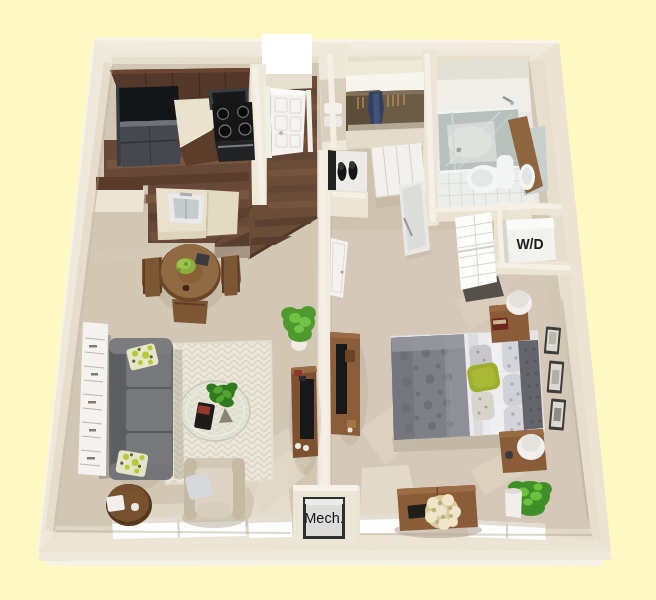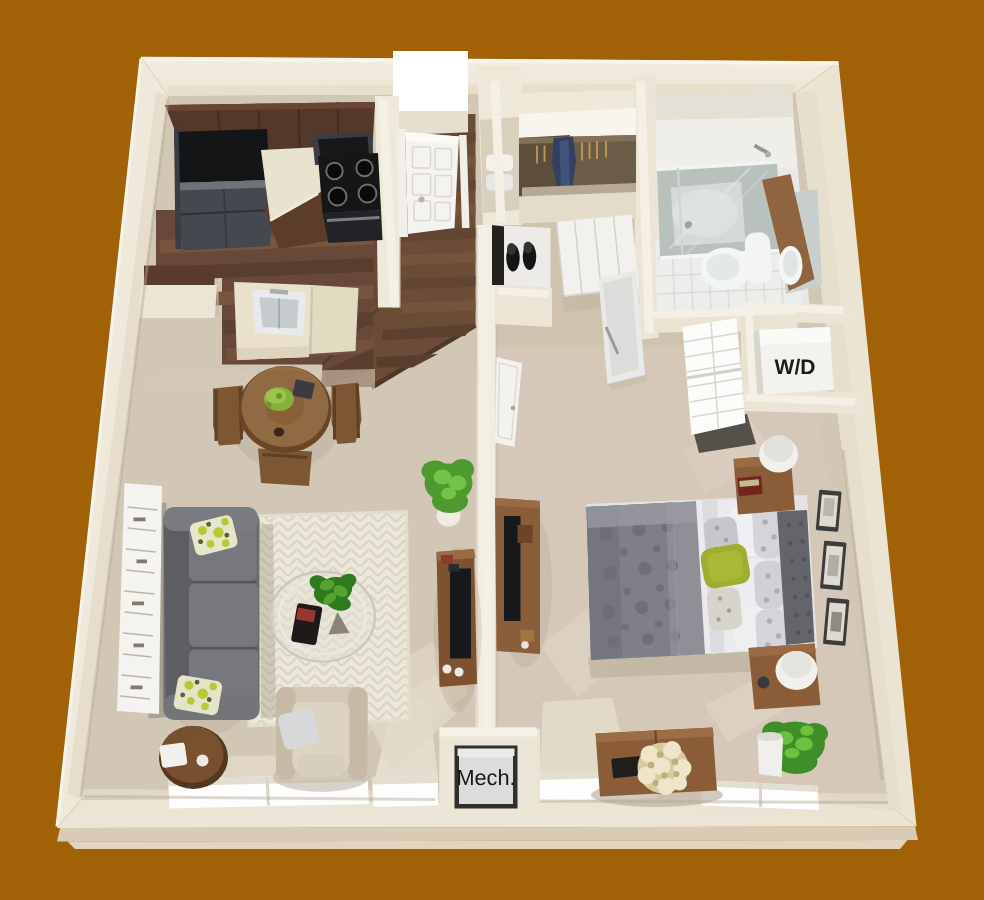--- a/index.html
+++ b/index.html
@@ -1,16 +1,16 @@
 <!DOCTYPE html>
 <html><head>
 <meta charset="utf-8">
 <style>
   html,body{margin:0;padding:0;background:#ffffff;}
-  #stage{width:656px;height:600px;position:relative;overflow:hidden;background:#a16207;
+  #stage{width:656px;height:600px;position:relative;overflow:hidden;background:#fef9c3;
          font-family:"Liberation Sans", sans-serif;}
   svg{position:absolute;left:0;top:0;}
 </style>
 </head>
 <body>
 <div id="stage">
 <svg width="656" height="600" viewBox="0 0 656 600">
 <defs>
   <linearGradient id="floorLiv" x1="0" y1="0" x2="1" y2="1">
     <stop offset="0" stop-color="#cdbfae"></stop>

